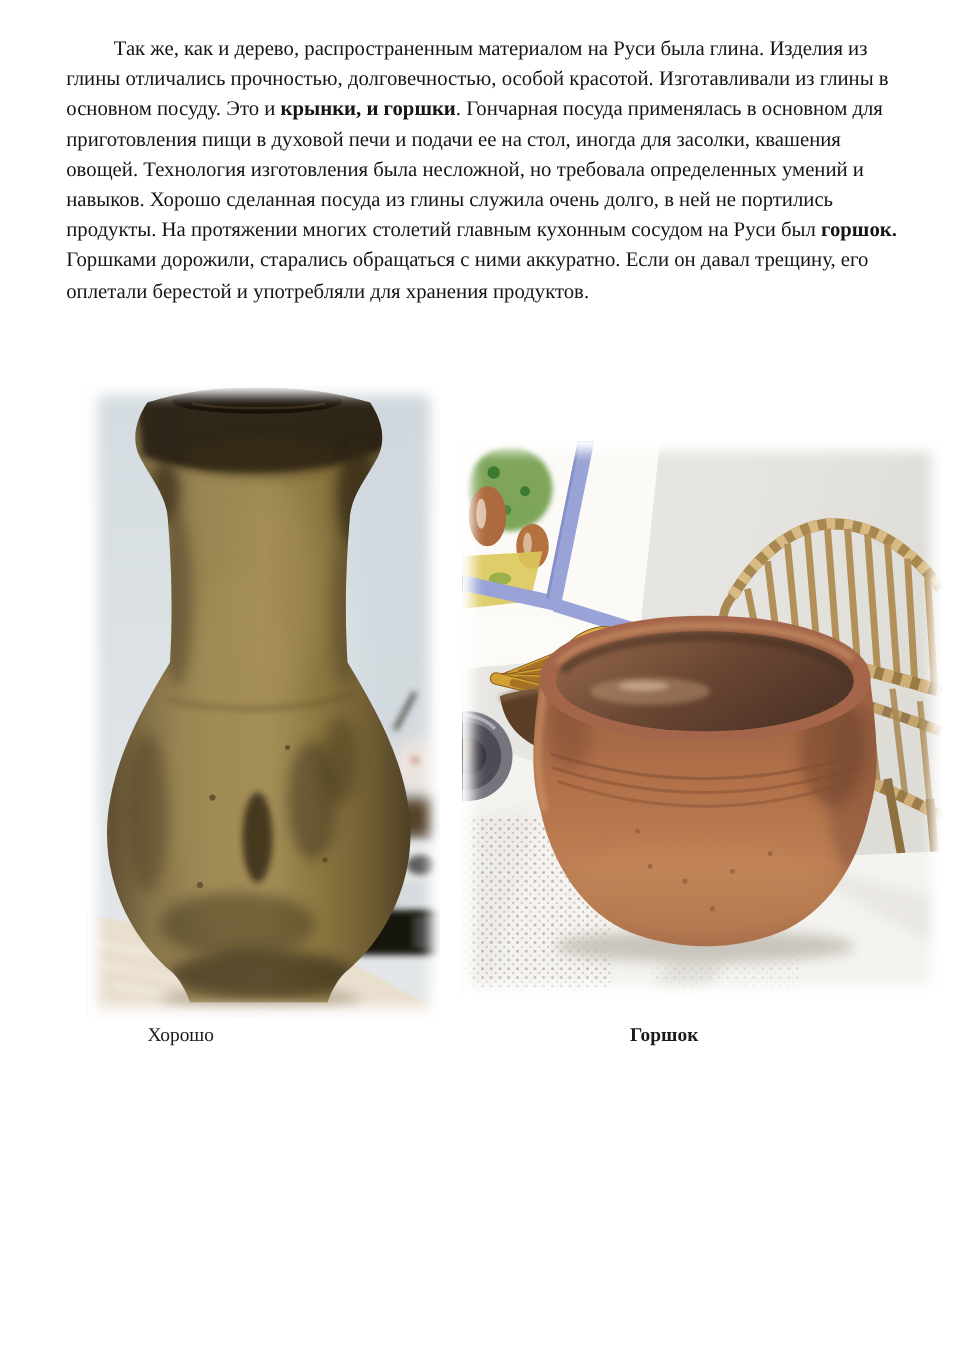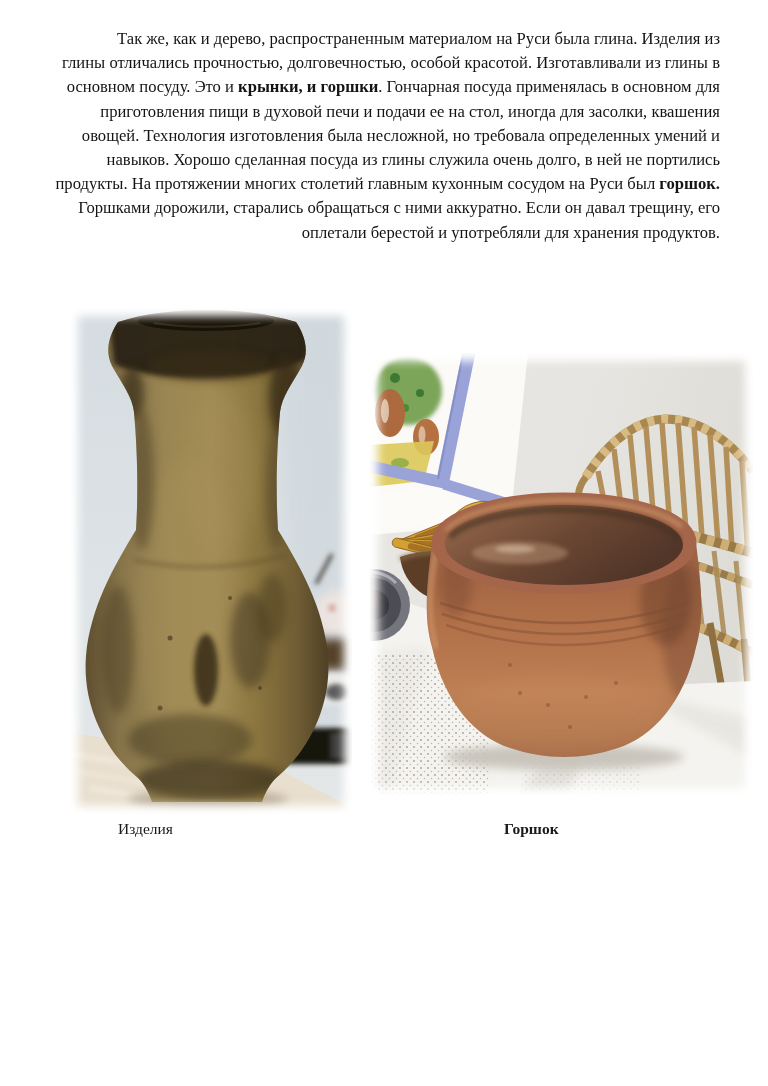--- a/index.html
+++ b/index.html
@@ -3,21 +3,21 @@
 <meta charset="utf-8">
 <style>
   html,body{margin:0;padding:0;background:#ffffff;}
   .page{
     position:relative;width:768px;height:1086px;background:#ffffff;
     font-family:"Liberation Serif","DejaVu Serif",serif;color:#141414;
     overflow:hidden;
   }
   .para{
     position:absolute;left:53px;top:27px;width:667px;
-    font-size:16.6px;line-height:24.2px;text-align:right;text-indent:38px;
+    font-size:16.6px;line-height:24.2px;text-align:left;text-indent:38px;
     margin:0;
   }
   .para b{font-weight:bold;}
   .fig{position:absolute;overflow:hidden;}
   .fig svg{display:block;width:100%;height:100%;}
   .fig::after{content:"";position:absolute;inset:0;box-shadow:inset 0 0 10px 8px #ffffff;pointer-events:none;}
   .fig1{left:70px;top:308px;width:282px;height:506px;}
   .fig2{left:370px;top:353px;width:383px;height:443px;}
   .cap{position:absolute;font-size:15.5px;line-height:18px;color:#1a1a1a;margin:0;}
   .cap1{left:118px;top:820px;}
@@ -266,16 +266,16 @@
         <ellipse cx="194" cy="190" rx="126" ry="44" fill="none" stroke="#a5654a" stroke-width="13"></ellipse>
         <path d="M76,178 A126,44 0 0 1 312,174" stroke="#c08a5e" stroke-width="5" fill="none" opacity="0.85" filter="url(#g2)"></path>
         <ellipse cx="194" cy="192" rx="119" ry="40" fill="url(#potInG)"></ellipse>
         <path d="M80,184 A119,40 0 0 1 308,186" stroke="#463023" stroke-width="7" fill="none" opacity="0.6" filter="url(#g2)"></path>
         <ellipse cx="150" cy="200" rx="48" ry="11" fill="#cfa886" opacity="0.4" filter="url(#g2)"></ellipse>
         <ellipse cx="145" cy="196" rx="20" ry="4" fill="#e8d0ba" opacity="0.5" filter="url(#g2)"></ellipse>
       </g>
     </svg>
   </div>
 
-  <p class="cap cap1">Изделия</p>
+  <p class="cap cap1">Хорошо</p>
   <p class="cap cap2">Горшок</p>
 
 </div>
 
 </body></html>

